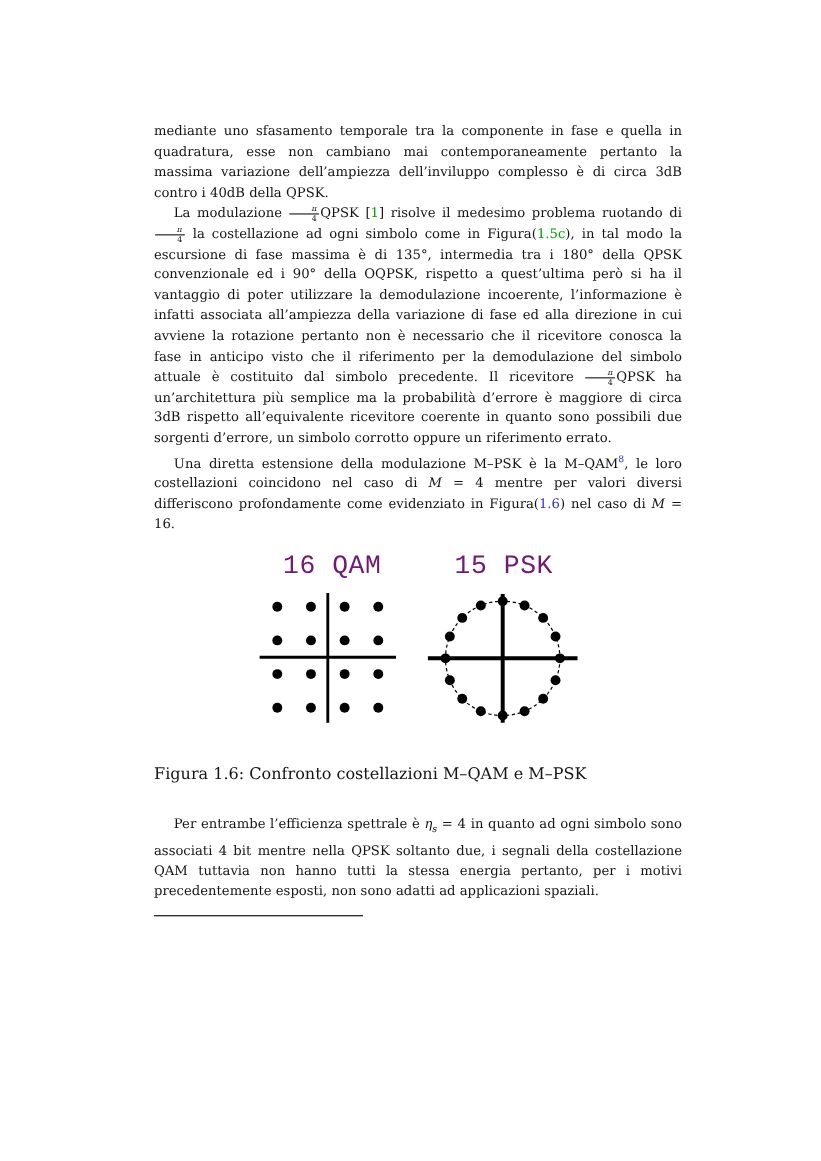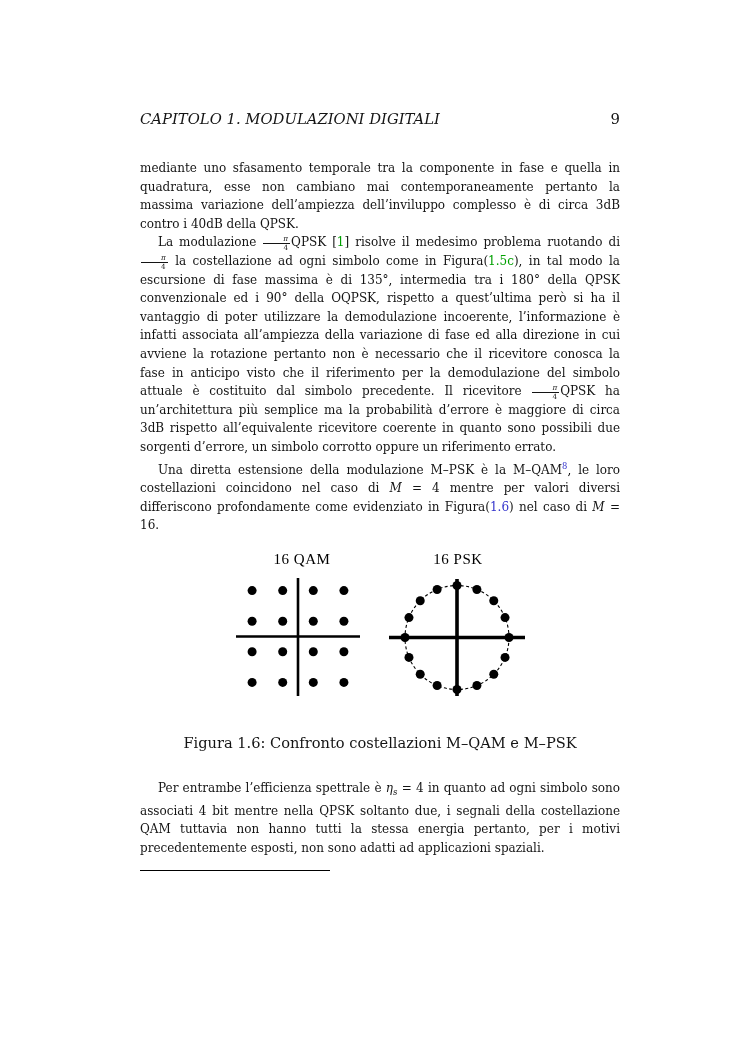--- a/index.html
+++ b/index.html
@@ -49,32 +49,31 @@
   .frac .den{display:block;}
   .figure{margin-top:16px;}
   .fig-diagrams{
     display:flex;
     justify-content:center;
     align-items:flex-start;
     gap:16px;
   }
   .fig-col{display:flex;flex-direction:column;align-items:center;}
   .fig-title{
-    font-family:Liberation Serif, serif;
-    font-size:15px;
-    color:#000000;
+    font-family:Liberation Mono, monospace;
+    font-size:24px;
+    color:#701a75;
     margin-bottom:9px;
     letter-spacing:0.5px;
   }
   .const-svg{display:block;}
   .axis-thin{stroke:#000;stroke-width:2.6;}
   .axis-thick{stroke:#000;stroke-width:3.6;}
   .dashed-circle{fill:none;stroke:#000;stroke-width:1.1;stroke-dasharray:3 2.4;}
   .fig-caption{
-    text-align:center;
     font-size:14.6px;
     margin-top:32px;
     margin-bottom:28px;
   }
   .footnote{margin-top:12px;}
   .footnote-rule{
     width:190px;
     border-top:1.2px solid #000;
     margin:0 0 4px 0;
   }
@@ -84,24 +83,20 @@
     line-height:15px;
     text-indent:16px;
   }
 </style>
 </head>
 <body>
 
 <div class="page">
   <div class="content">
 
-    <div class="runninghead">
-      <span>CAPITOLO 1.  MODULAZIONI DIGITALI</span>
-      <span class="pagenum">9</span>
-    </div>
 
     <div id="body-top">
         <p class="para">mediante uno sfasamento temporale tra la componente in fase e quella in quadratura, esse non cambiano mai contemporaneamente pertanto la massima variazione dell’ampiezza dell’inviluppo complesso è di circa 3dB contro i 40dB della QPSK.</p>
         <p class="para indent">La modulazione <span class="frac"><span class="num">π</span><span class="den">4</span></span>QPSK [<span class="ref" style="color: rgb(0, 160, 0);">1</span>] risolve il medesimo problema ruotando di <span class="frac"><span class="num">π</span><span class="den">4</span></span> la costellazione ad ogni simbolo come in Figura(<span class="ref" style="color: rgb(0, 160, 0);">1.5c</span>), in tal modo la escursione di fase massima è di 135°, intermedia tra i 180° della QPSK convenzionale ed i 90° della OQPSK, rispetto a quest’ultima però si ha il vantaggio di poter utilizzare la demodulazione incoerente, l’informazione è infatti associata all’ampiezza della variazione di fase ed alla direzione in cui avviene la rotazione pertanto non è necessario che il ricevitore conosca la fase in anticipo visto che il riferimento per la demodulazione del simbolo attuale è costituito dal simbolo precedente. Il ricevitore <span class="frac"><span class="num">π</span><span class="den">4</span></span>QPSK ha un’architettura più semplice ma la probabilità d’errore è maggiore di circa 3dB rispetto all’equivalente ricevitore coerente in quanto sono possibili due sorgenti d’errore, un simbolo corrotto oppure un riferimento errato.</p>
         <p class="para indent">Una diretta estensione della modulazione M–PSK è la M–QAM<sup class="ref" style="color: rgb(51, 51, 204);">8</sup>, le loro costellazioni coincidono nel caso di <span class="mathit">M</span> = 4 mentre per valori diversi differiscono profondamente come evidenziato in Figura(<span class="ref" style="color: rgb(51, 51, 204);">1.6</span>) nel caso di <span class="mathit">M</span> = 16.</p>
       </div>
 
     <div class="figure">
       <div class="fig-diagrams">
         <div class="fig-col">
@@ -123,21 +118,21 @@
                 <circle cx="81.3" cy="74.8" r="4.5" fill="#000"></circle>
                 <circle cx="111.9" cy="74.8" r="4.5" fill="#000"></circle>
                 <circle cx="20.099999999999994" cy="105.4" r="4.5" fill="#000"></circle>
                 <circle cx="50.7" cy="105.4" r="4.5" fill="#000"></circle>
                 <circle cx="81.3" cy="105.4" r="4.5" fill="#000"></circle>
                 <circle cx="111.9" cy="105.4" r="4.5" fill="#000"></circle>
               </g>
           </svg>
         </div>
         <div class="fig-col">
-          <div class="fig-title">16 PSK</div>
+          <div class="fig-title">15 PSK</div>
           <svg class="const-svg" width="140" height="125" viewBox="0 0 140 125">
             <line class="axis-thick" x1="1" y1="60.5" x2="137" y2="60.5"></line>
             <line class="axis-thick" x1="69" y1="2" x2="69" y2="119"></line>
             <circle class="dashed-circle" cx="69" cy="60.5" r="52"></circle>
             <g id="psk-dots">
                 <circle cx="121" cy="60.5" r="4.5" fill="#000"></circle>
                 <circle cx="117.0417356905869" cy="80.39953848298467" r="4.5" fill="#000"></circle>
                 <circle cx="105.76955262170048" cy="97.26955262170047" r="4.5" fill="#000"></circle>
                 <circle cx="88.89953848298467" cy="108.5417356905869" r="4.5" fill="#000"></circle>
                 <circle cx="69" cy="112.5" r="4.5" fill="#000"></circle>

